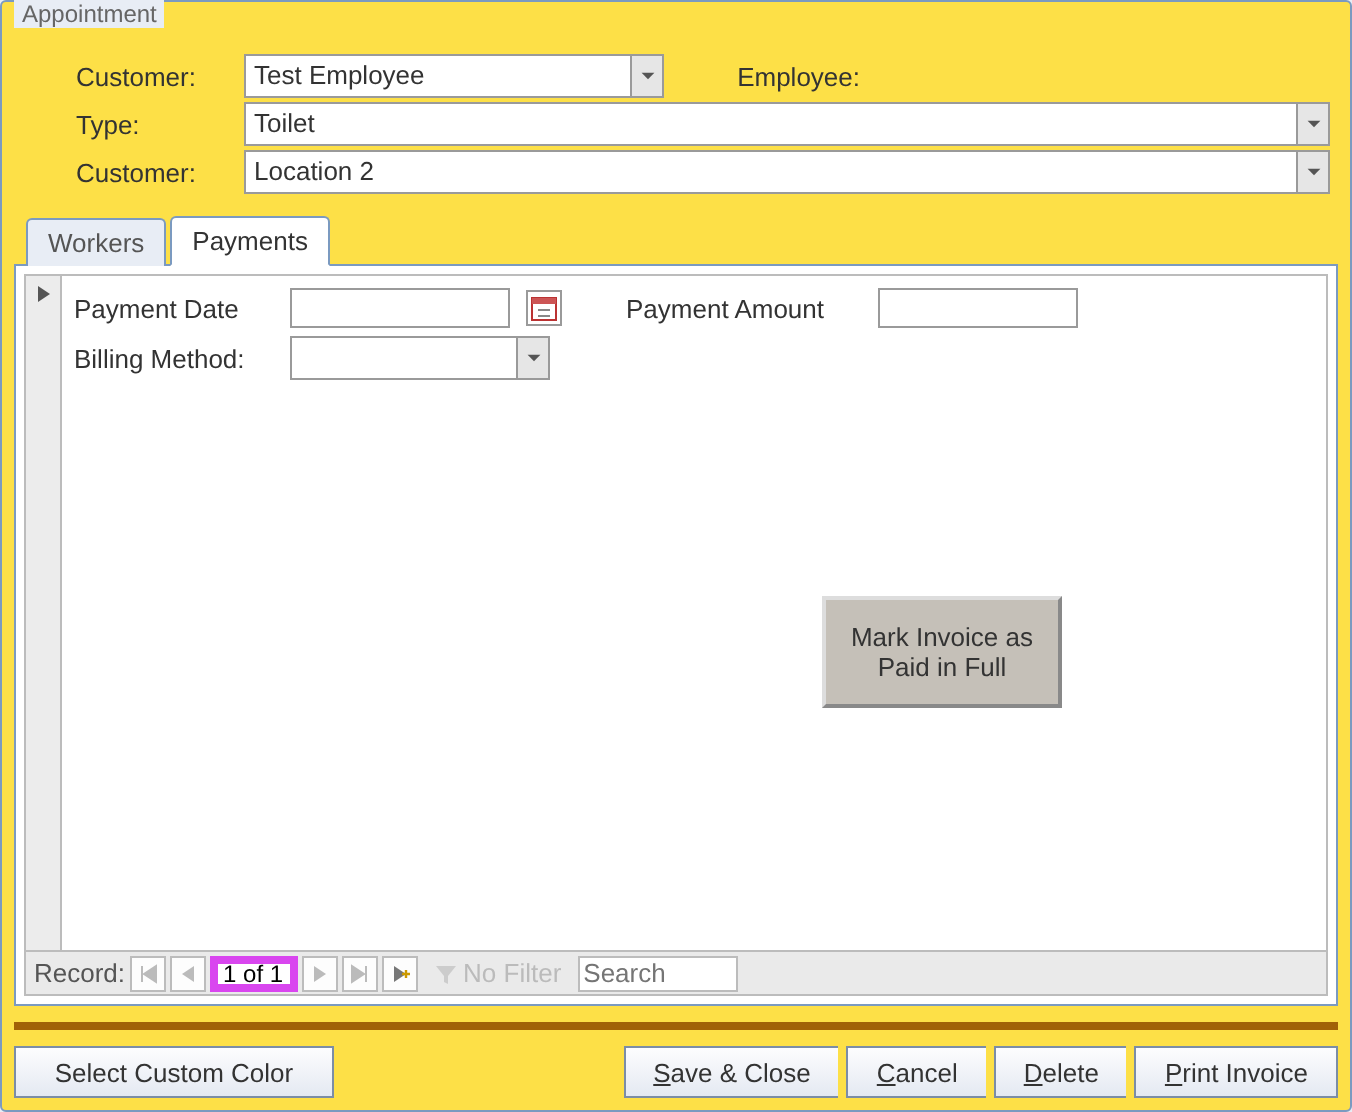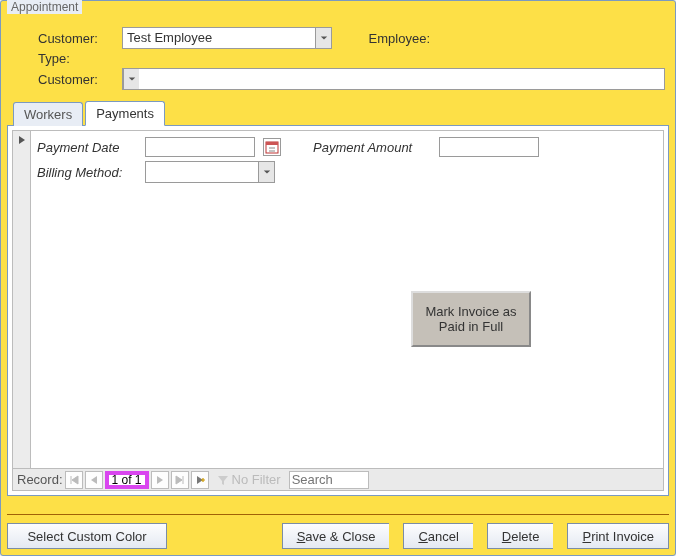--- a/index.html
+++ b/index.html
@@ -17,31 +17,31 @@
   .tabs { margin: 10px 6px 0 6px; border-bottom: 1px solid #7b9ac0; display: flex; align-items: flex-end; gap: 0; padding-left: 6px; }
   .tab { border: 1px solid #7b9ac0; border-bottom: none; padding: 4px 10px 4px 10px; background: #e8edf5; position: relative; top: 1px; border-radius: 3px 3px 0 0; margin-right: 2px; color: #555; cursor: default; }
   .tab.active { background: #fff; border-bottom: 1px solid #fff; color: #333; }
   .pane { margin: 0 6px 0 6px; background: #fff; border: 1px solid #7b9ac0; border-top: none; height: 370px; position: relative; }
   .subform { position: absolute; left: 4px; right: 4px; top: 4px; bottom: 4px; border: 1px solid #bcbcbc; background: #fff; display: flex; flex-direction: column; }
   .sfbody { flex: 1; display: flex; }
   .selcol { width: 18px; background: #ececec; border-right: 1px solid #bcbcbc; padding-top: 2px; text-align: center; }
   .selcol svg { width: 10px; height: 10px; }
   .sfcontent { flex: 1; position: relative; padding: 6px 6px; }
   .frow { display: flex; align-items: center; gap: 8px; margin-bottom: 4px; }
-  .flbl { min-width: 100px; font-style: italic; }
+  .flbl { min-width: 100px; }
   .tin { background: #fff; border: 1px solid #9a9a9a; height: 20px; padding: 1px 3px; }
   .calico { width: 18px; height: 18px; border: 1px solid #9a9a9a; display: inline-flex; align-items: center; justify-content: center; background: #fff; }
   .bigbtn { position: absolute; left: 380px; top: 160px; width: 120px; height: 56px; background: #c5c0b8; border: 2px outset #ddd; display: flex; align-items: center; justify-content: center; text-align: center; padding: 4px; }
   .navbar { height: 22px; background: #eaeaea; border-top: 1px solid #bcbcbc; display: flex; align-items: center; font-size: 12px; color: #555; gap: 2px; padding: 0 4px; }
   .nb { width: 18px; height: 18px; border: 1px solid #bcbcbc; background: #fdfdfd; display: inline-flex; align-items: center; justify-content: center; }
   .nb.dis { color: #bbb; }
   .navin { width: 44px; height: 18px; border: 4px solid #d946ef; background: #fff; font-size: 12px; text-align: center; }
   .nf { color: #bbb; display: inline-flex; align-items: center; gap: 3px; margin-left: 6px; }
   .srch { width: 80px; height: 18px; border: 1px solid #bcbcbc; background: #fff; margin-left: 6px; }
-  .bbar { position: absolute; left: 6px; right: 6px; bottom: 6px; display: flex; align-items: center; padding-top: 8px; border-top: 1px solid #a16207; gap: 14px; }
+  .bbar { position: absolute; left: 6px; right: 6px; bottom: 6px; display: flex; align-items: center; padding-top: 8px; border-top: 4px solid #a16207; gap: 4px; }
   .btn { height: 26px; border: 1px solid #7b8da6; background: linear-gradient(#fdfdfe,#e4e9f2); padding: 0 14px; display: inline-flex; align-items: center; justify-content: center; color: #333; }
   .spacer { flex: 1; }
   .und { text-decoration: underline; }
 </style>
 </head>
 <body>
 
 <div class="window">
   <div class="title">Appointment</div>
 
@@ -54,24 +54,33 @@
             <svg viewBox="0 0 10 10">
               <path d="M1 3 L5 7 L9 3 Z" fill="#555"></path>
             </svg>
           </div>
       </div>
       <div style="width:20px"></div>
       <div class="lbl2" style="text-align:right">Employee:</div>
     </div>
     <div class="row">
       <div class="lbl">Type:</div>
+      <div class="combo" style="flex:1">
+        <span>Toilet</span>
+        <div class="cbtn">
+            <svg viewBox="0 0 10 10">
+              <path d="M1 3 L5 7 L9 3 Z" fill="#555"></path>
+            </svg>
+          </div>
+      </div>
     </div>
     <div class="row">
       <div class="lbl">Customer:</div>
       <div class="combo" style="flex:1">
+        <span>Location 2</span>
         <div class="cbtn">
             <svg viewBox="0 0 10 10">
               <path d="M1 3 L5 7 L9 3 Z" fill="#555"></path>
             </svg>
           </div>
       </div>
     </div>
   </div>
 
   <div class="tabs">

